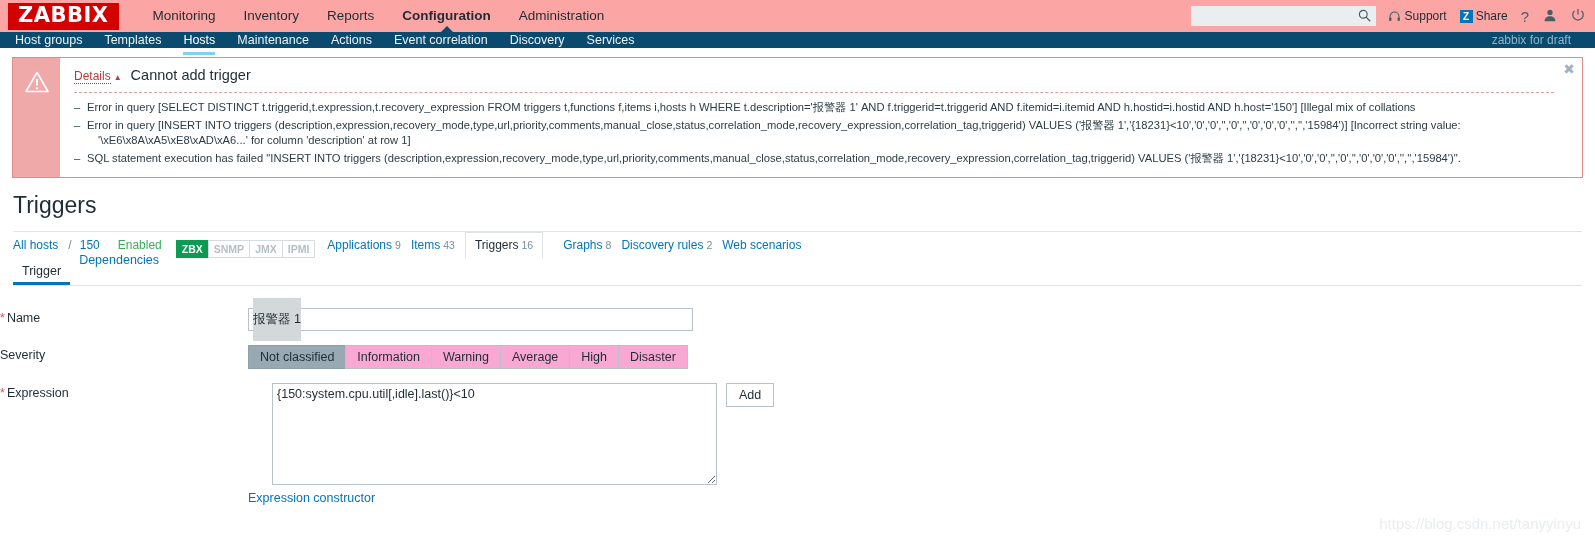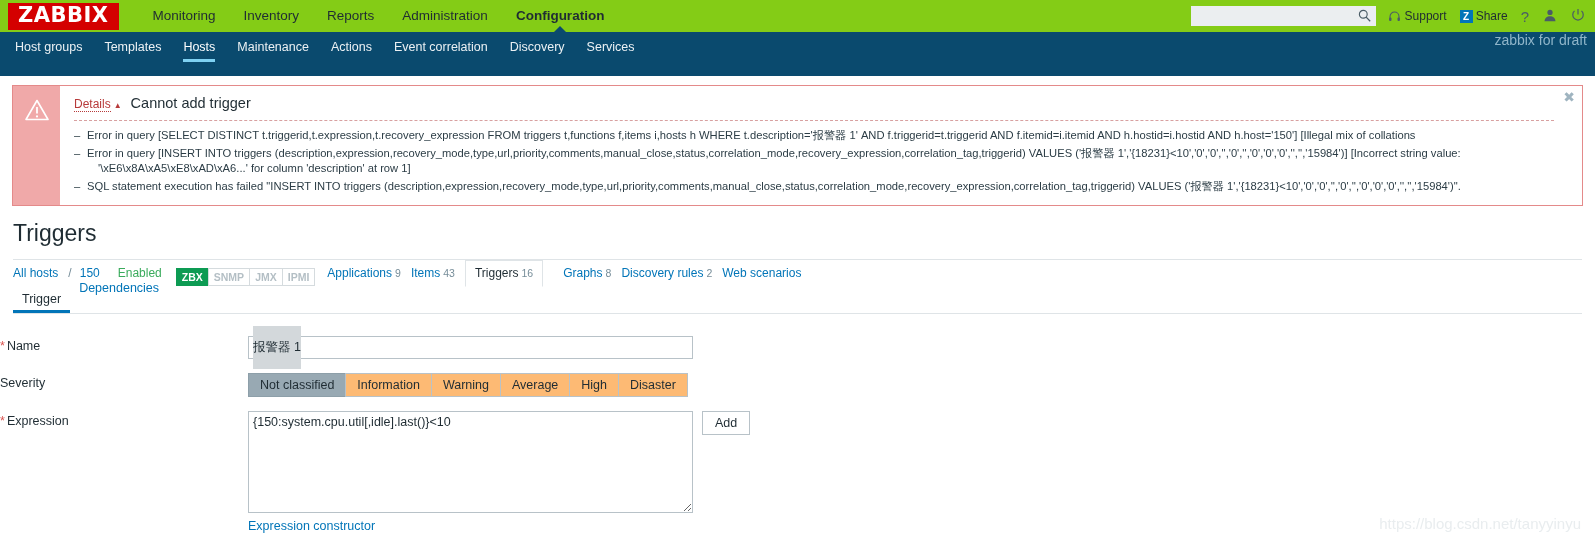--- a/index.html
+++ b/index.html
@@ -9,21 +9,21 @@
     overflow: hidden;
     background: #ffffff;
     font-family: "Liberation Sans", sans-serif;
     font-size: 12px;
     color: #1f2c33;
   }
 
   
   .topbar {
     height: 32px;
-    background: #84cc16;
+    background: #fca5a5;
     display: flex;
     align-items: center;
     position: relative;
   }
   .logo {
     margin-left: 8px;
     background: #d40000;
     color: #ffffff;
     font-family: "DejaVu Sans", sans-serif;
     font-weight: bold;
@@ -103,46 +103,46 @@
   .zsq {
     display:inline-block; width:13px; height:13px;
     background:#0275b8; color:#fff; font-size:10px;
     font-weight:bold; text-align:center; line-height:13px;
     margin-right:3px;
   }
   .icon-only { margin-right: 14px; cursor: pointer; display:flex; align-items:center;}
 
   
   .subnav {
-    height: 44px;
+    height: 16px;
     background: #0a4a6e;
     display: flex;
-    align-items: flex-start;
+    align-items: center;
     position: relative;
   }
   .subnav .sitem {
     color: #ffffff;
     font-size: 12.5px;
     padding: 0 11px;
     line-height: 30px;
     height: 30px;
     cursor: pointer;
     position: relative;
     opacity: .92;
   }
   .subnav .sitem:first-child { margin-left: 4px; }
   .subnav .sitem.selected { opacity: 1; }
   .subnav .sitem.selected::after {
     content:"";
     position:absolute; left:11px; right:11px; bottom:0;
     height: 3px; background: #7fd1f2;
   }
   .draft {
-    position: absolute; right: 8px;
-    color: #8fb5c9; font-size: 14px;
+    position: absolute; right: 24px;
+    color: #8fb5c9; font-size: 12px;
   }
 
   
   .msgwrap { padding: 9px 12px 0 12px; }
   .msgbox {
     border: 1px solid #e48a8a;
     background: #ffffff;
     display: flex;
     position: relative;
     min-height: 120px;
@@ -301,21 +301,21 @@
     font-size: 12.5px;
     font-family: "Liberation Sans", sans-serif;
     cursor: text;
   }
   .selhl { background: #d3d8db; color: #1f2c33; padding: 13px 0; }
 
   .segbtns { display: flex; }
   .segbtn {
     border: 1px solid #b8c2c8;
     border-right: none;
-    background: #fdba74;
+    background: #f9a8d4;
     font-size: 12.5px;
     color: #1f2c33;
     padding: 4px 11px;
     line-height: 14px;
     cursor: pointer;
     font-family: "Liberation Sans", sans-serif;
   }
   .segbtn:last-child { border-right: 1px solid #b8c2c8; }
   .segbtn.sel { background: #98a9b3; border-color: #8d9fa9; color: #1f2c33; }
 
@@ -363,22 +363,22 @@
 </head>
 <body>
 
 <div class="topbar">
   <div class="logo">ZABBIX</div>
 
   <div class="mainmenu">
     <div class="mitem">Monitoring</div>
     <div class="mitem">Inventory</div>
     <div class="mitem">Reports</div>
+    <div class="mitem selected">Configuration</div>
     <div class="mitem">Administration</div>
-    <div class="mitem selected">Configuration</div>
   </div>
 
   <div class="topright">
     <div class="searchbox">
       <input type="text" placeholder="" style="">
       <span class="s-ico">
         <svg width="13" height="13" viewBox="0 0 16 16">
             <circle cx="6.5" cy="6.5" r="4.8" fill="none" stroke="#4a5c66" stroke-width="1.4"></circle>
             <line x1="10" y1="10" x2="15" y2="15" stroke="#4a5c66" stroke-width="1.6"></line>
           </svg>
@@ -534,21 +534,21 @@
         <button class="segbtn">Disaster</button>
       </div>
     </div>
   </div>
 
   <div class="frow">
     <div class="flabel">
       <span class="req">*</span><span>Expression</span>
     </div>
     <div class="fctl" style="flex-direction:column;">
-      <div style="display:flex;align-items:flex-start;">
+      <div style="display:flex;align-items:flex-start;margin-left:24px;">
         <textarea class="expr" style="">{150:system.cpu.util[,idle].last()}&lt;10</textarea>
         <button class="addbtn">Add</button>
       </div>
       <span class="constructor">Expression constructor</span>
     </div>
   </div>
 
 </div>
 
 <div class="watermark">https://blog.csdn.net/tanyyinyu</div>

